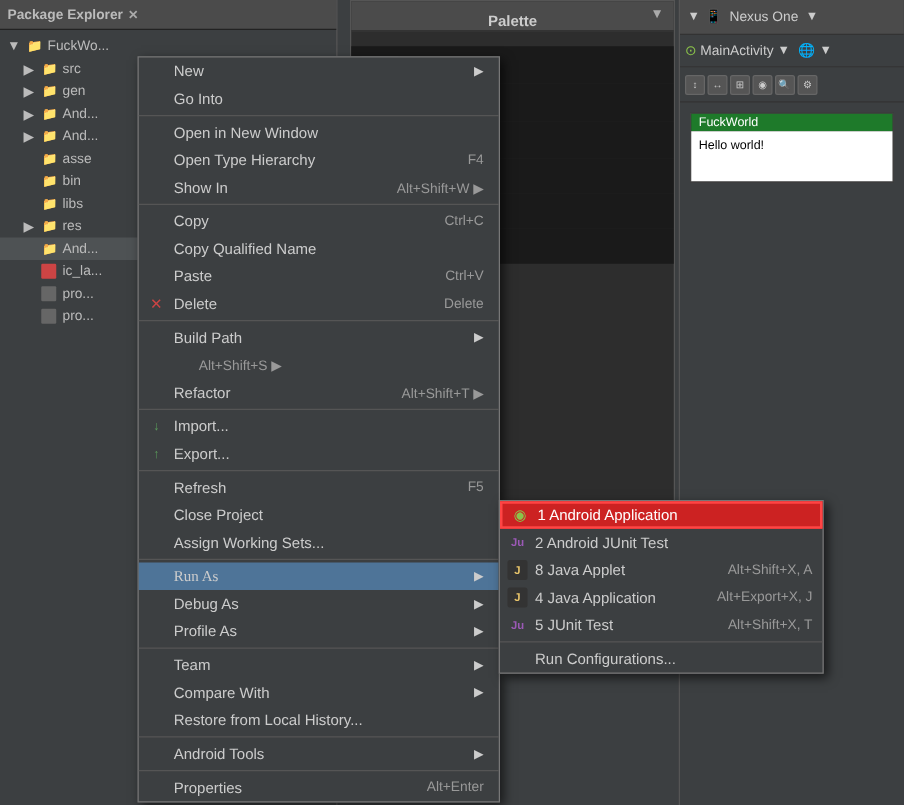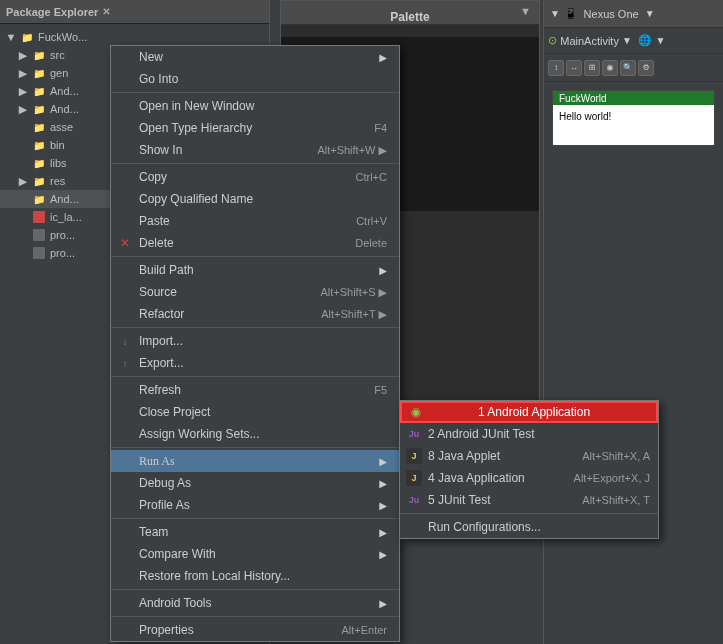--- a/index.html
+++ b/index.html
@@ -227,21 +227,20 @@
       height: 22px;
       padding: 0 8px 0 28px;
     }
     .submenu-item-1 {
       background: #cc2222 !important;
       border: 2px solid #ff4444;
       color: #fff !important;
     }
     .submenu-item-1 .menu-item-label {
       color: #fff;
-      margin-left: 48px;
     }
 
     .run-as-item {
       background: #4e7498;
       font-family: Liberation Serif, serif;
     }
 
     .activity-main-row {
       display: flex;
       align-items: center;
@@ -436,21 +435,20 @@
       <span class="menu-item-icon" style="color:#cc4444;">✕</span>
       <span class="menu-item-label">Delete</span>
       <span class="shortcut">Delete</span>
     </div>
     <div class="menu-separator"></div>
     <div class="menu-item">
       <span class="menu-item-label">Build Path</span>
       <span class="arrow">▶</span>
     </div>
     <div class="menu-item">
-      <span class="menu-item-label">Source</span>
       <span class="shortcut">Alt+Shift+S ▶</span>
     </div>
     <div class="menu-item">
       <span class="menu-item-label">Refactor</span>
       <span class="shortcut">Alt+Shift+T ▶</span>
     </div>
     <div class="menu-separator"></div>
     <div class="menu-item">
       <span class="menu-item-icon" style="color:#5a9a5a;font-size:10px;">↓</span>
       <span class="menu-item-label">Import...</span>

